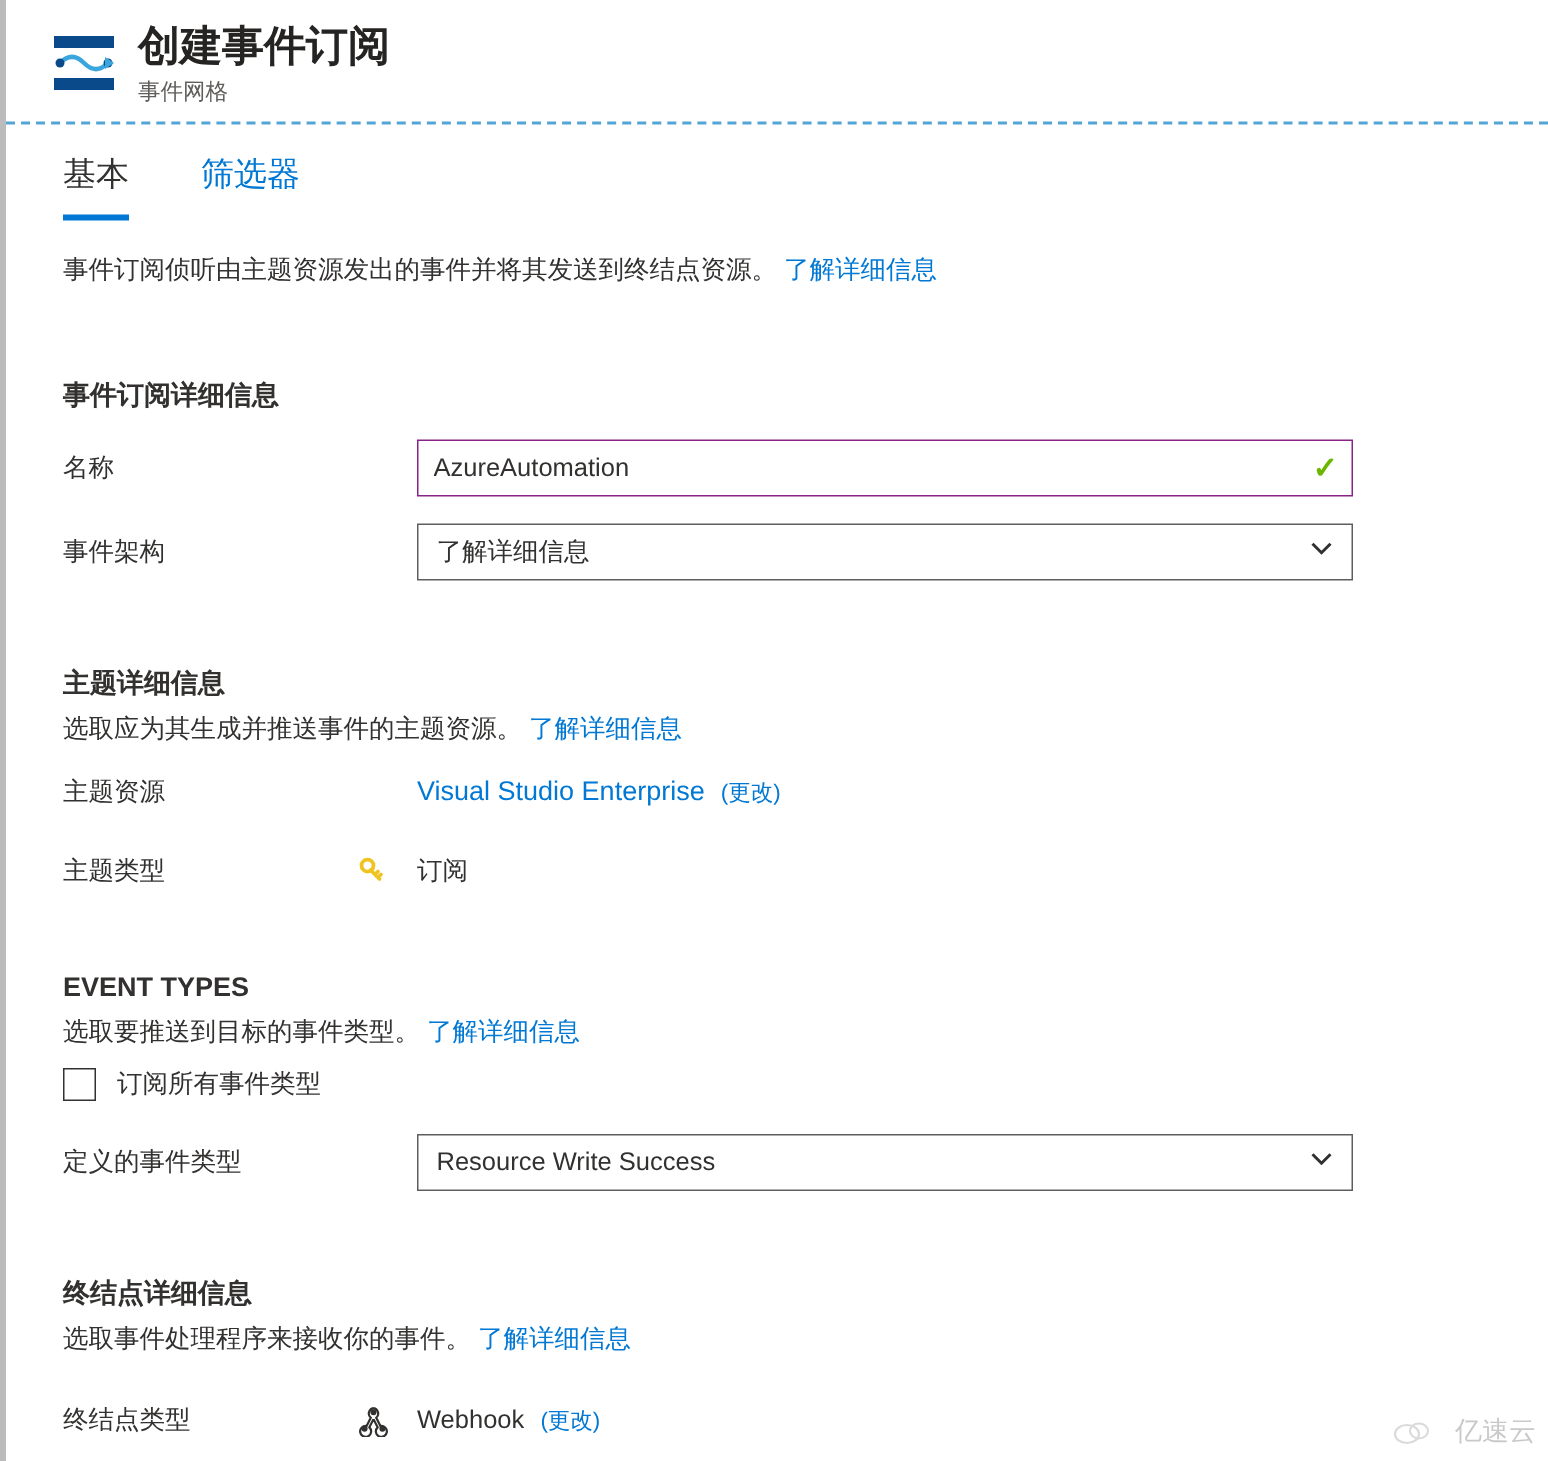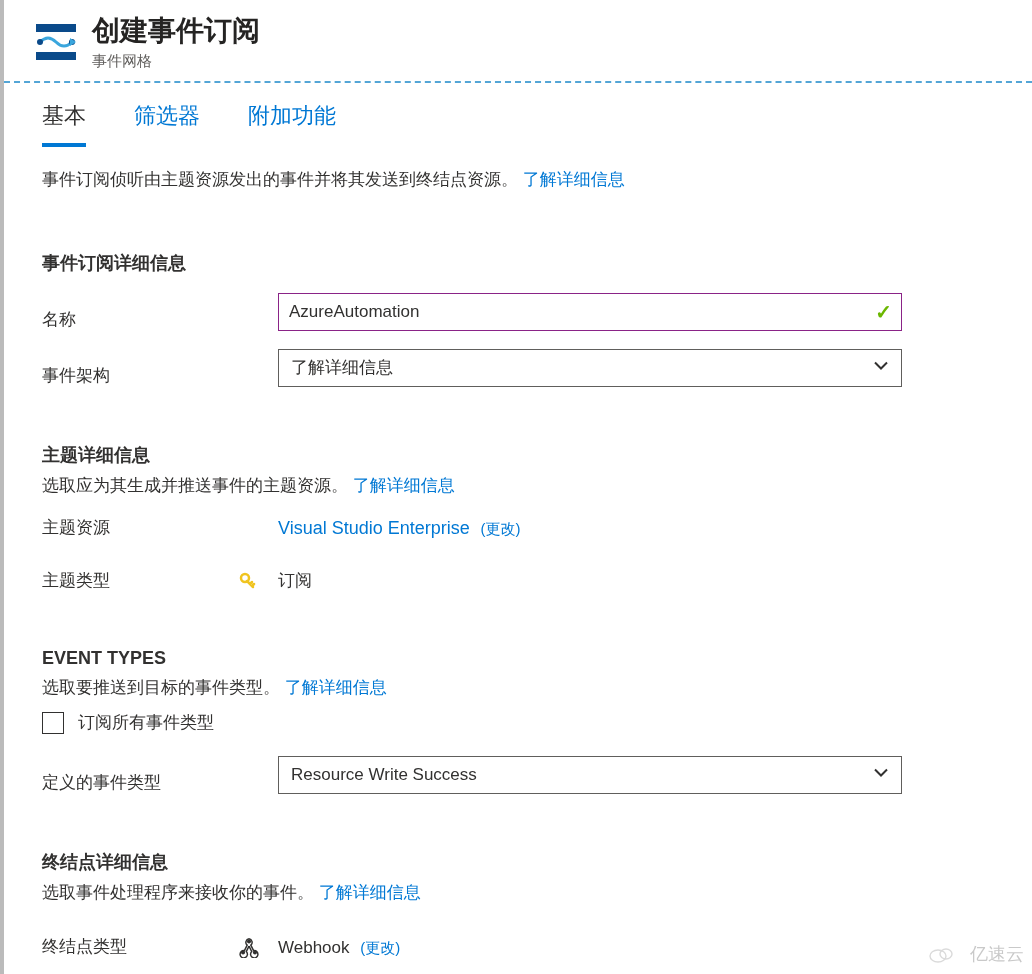--- a/index.html
+++ b/index.html
@@ -72,21 +72,21 @@
   }
   .section-title {
     font-size: 18px;
     font-weight: 700;
     margin-top: 42px;
     margin-bottom: 6px;
   }
   .section-title.first { margin-top: 58px; }
   .row {
     display: flex;
-    align-items: flex-end;
+    align-items: center;
     margin-top: 18px;
   }
   .row-label {
     width: 236px;
     flex-shrink: 0;
     color: #323130;
     font-size: 17px;
   }
   .row-icon-col {
     width: 40px;
@@ -193,21 +193,20 @@
     <div class="header-title">创建事件订阅</div>
     <div class="header-sub">事件网格</div>
   </div>
 </div>
 
 <hr class="dashed-sep">
 
 <div class="tabs">
   <div class="tab active">基本</div>
   <div class="tab">筛选器</div>
-  <div class="tab">附加功能</div>
 </div>
 
 <div class="content">
 
   <p class="desc">
     <span>事件订阅侦听由主题资源发出的事件并将其发送到终结点资源。</span>
     <span class="link">了解详细信息</span>
   </p>
 
   <div class="section-title first">事件订阅详细信息</div>

